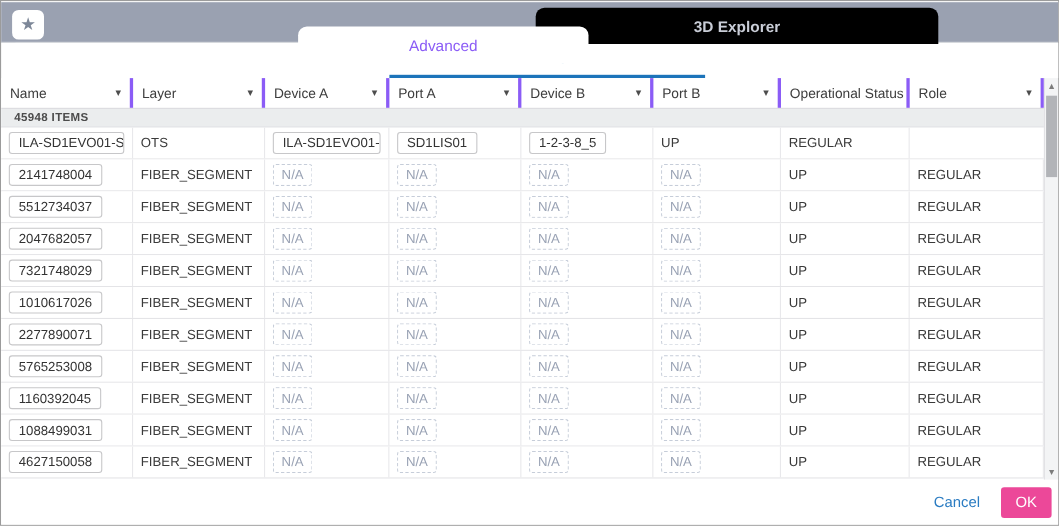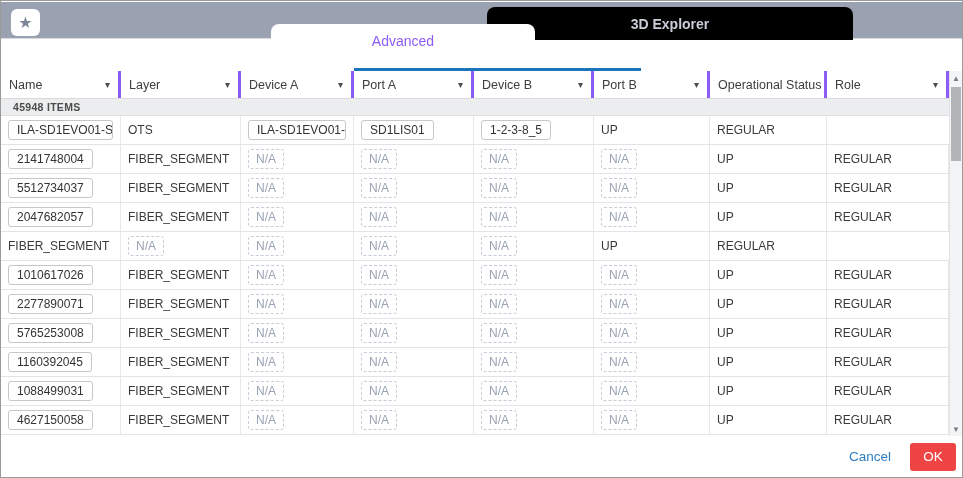--- a/index.html
+++ b/index.html
@@ -43,21 +43,21 @@
   .scrollbar { position:absolute; right:0; top:70px; width:13px; height:367px; background:#f3f4f5; border-left:1px solid #e2e2e5; }
   .scroll-up, .scroll-down { position:absolute; left:0; width:100%; height:12px; text-align:center; font-size:8px; line-height:12px; color:#7c7c7c; cursor:pointer; }
   .scroll-up { top:2px; }
   .scroll-down { bottom:2px; }
   .scroll-thumb { position:absolute; top:16px; left:1px; width:10px; height:74px; background:#b2b4b8; cursor:grab; }
 
   
   .footer { position:absolute; left:0; bottom:0; width:961px; height:41px; background:#fff; display:flex; align-items:center;
       justify-content:flex-end; gap:19px; padding-right:6px; }
   .cancel-btn { color:#2b7cc2; font-size:13.5px; cursor:pointer; background:none; border:none; font-family:inherit; }
-  .ok-btn { width:46px; height:28px; background:#ef4444; color:#fff; font-size:13.5px; border:none; border-radius:3px;
+  .ok-btn { width:46px; height:28px; background:#ec4899; color:#fff; font-size:13.5px; border:none; border-radius:3px;
       display:flex; align-items:center; justify-content:center; cursor:pointer; font-family:inherit; }
 </style>
 </head>
 <body>
 
 <div class="dialog">
 
   <div class="topbar">
     <div class="star-btn">
       <span class="star-icon">★</span>
@@ -184,20 +184,23 @@
           <div class="td">
             <span class="chip na">N/A</span>
           </div>
           <div class="td">
             <span class="chip na">N/A</span>
           </div>
           <div class="td">UP</div>
           <div class="td">REGULAR</div>
         </div>
         <div class="grid-row trow">
+          <div class="td">
+            <span class="chip">7321748029</span>
+          </div>
           <div class="td">FIBER_SEGMENT</div>
           <div class="td">
             <span class="chip na">N/A</span>
           </div>
           <div class="td">
             <span class="chip na">N/A</span>
           </div>
           <div class="td">
             <span class="chip na">N/A</span>
           </div>

